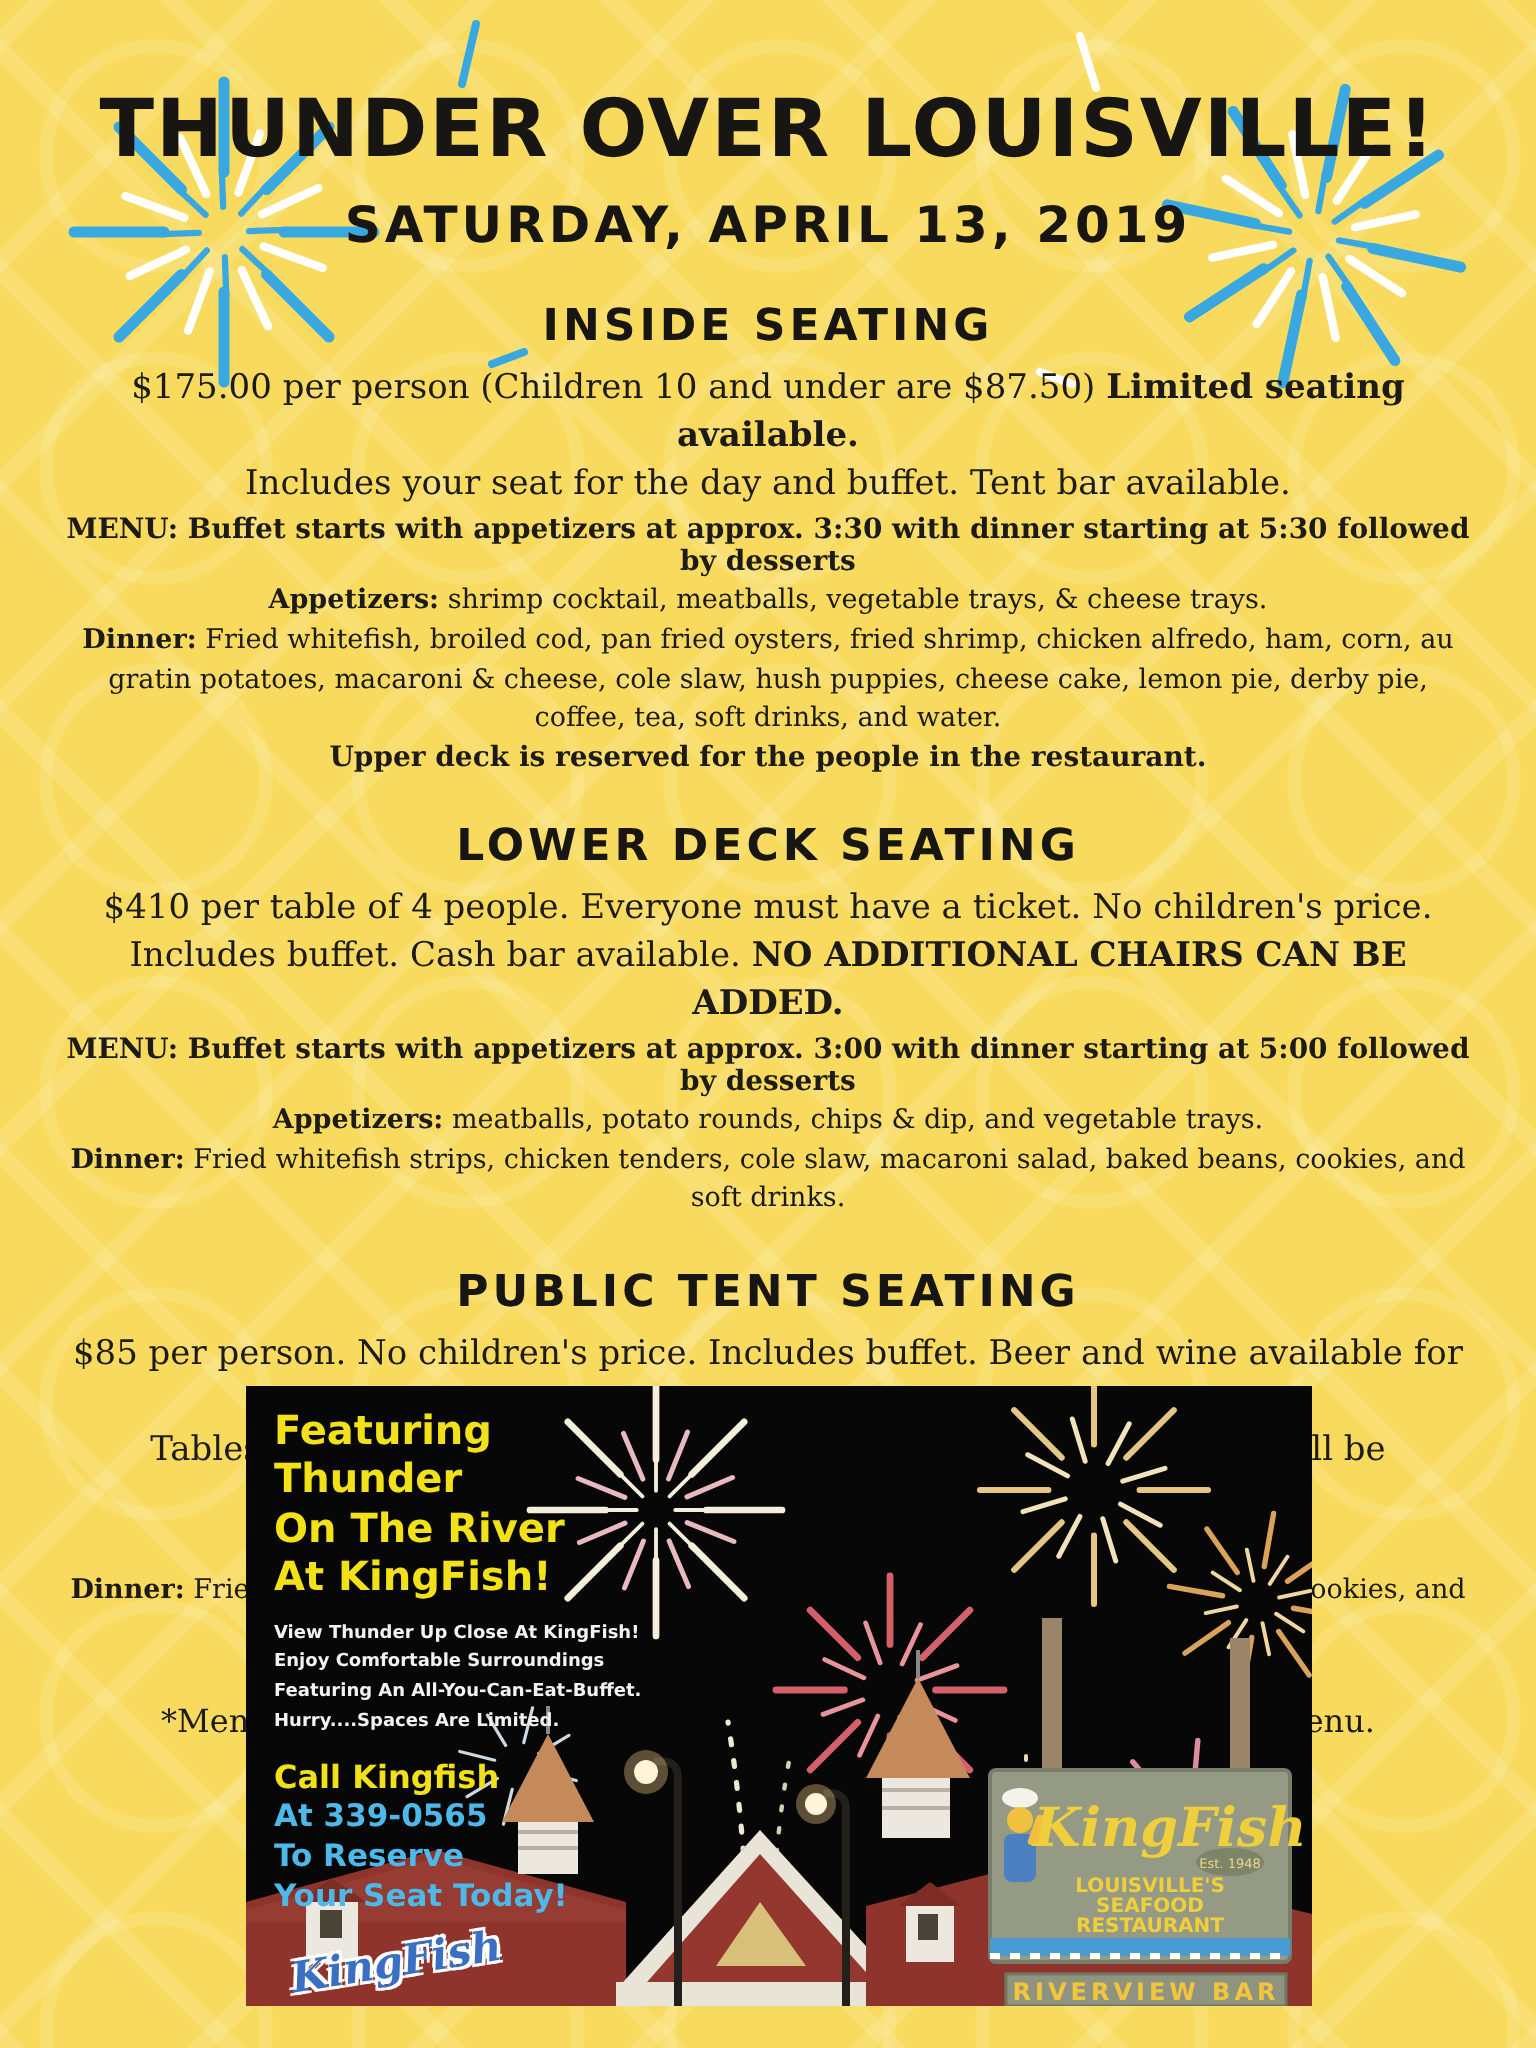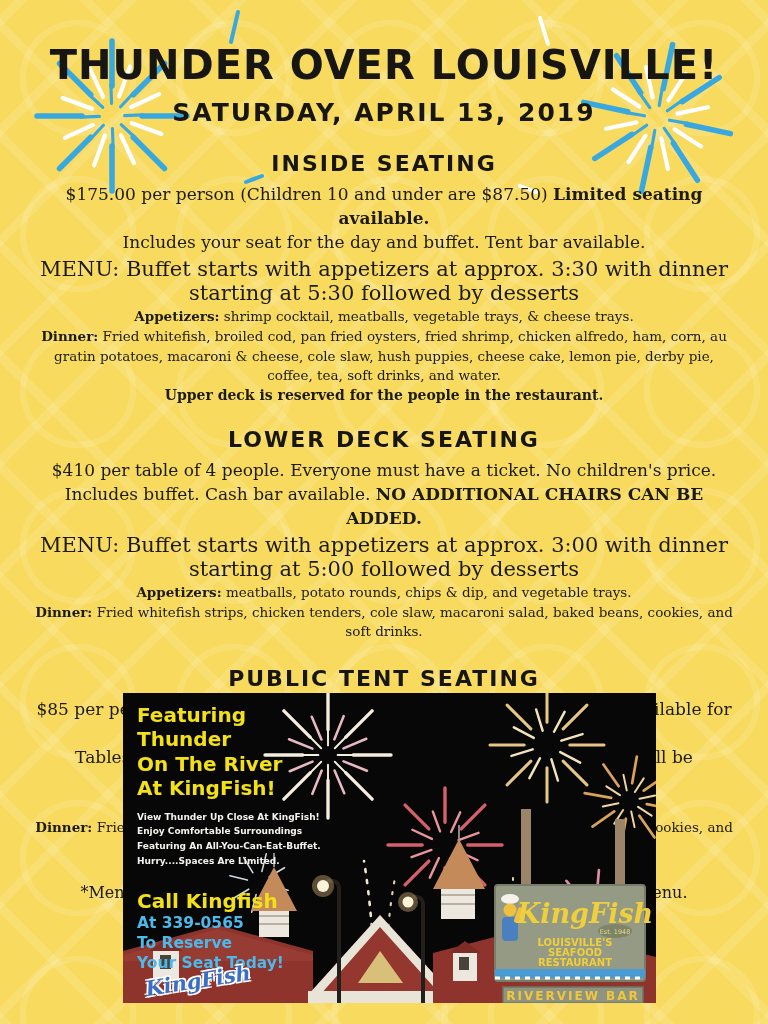--- a/index.html
+++ b/index.html
@@ -15,35 +15,35 @@
   .content{position:relative;z-index:1;text-align:center;}
   .title{font-family:"DejaVu Sans", sans-serif;font-weight:800;font-size:40px;letter-spacing:1px;
     padding-top:44px;line-height:1.05;color:#181612;}
   .subtitle{font-family:"DejaVu Sans", sans-serif;font-weight:800;font-size:25px;letter-spacing:2px;
     margin-top:12px;color:#181612;}
   .subtitle2{margin-top:9px;}
   .section{margin-top:24px;}
   .section h2{font-family:"DejaVu Sans", sans-serif;font-weight:800;font-size:22px;letter-spacing:2px;
     margin:0 0 6px 0;color:#181612;}
   .line{font-size:17px;line-height:1.42;margin:0 30px;}
-  .menu-line{font-size:21px;font-weight:normal;margin:3px 24px 2px;}
+  .menu-line{font-size:14px;font-weight:bold;margin:3px 24px 2px;}
   .sub{font-size:13.5px;line-height:1.45;margin:0 34px;}
   .footnote{font-size:14px;font-weight:bold;margin:1px 30px 0;}
   .note{font-size:16px;margin-top:26px;}
   .reservations{font-family:"DejaVu Serif", serif;font-weight:bold;font-size:20px;letter-spacing:.5px;margin-top:20px;}
   strong{font-weight:bold;}
   
   .photo{position:absolute;left:123px;top:693px;width:533px;height:310px;background:#070707;z-index:2;}
   .photo svg.scene{position:absolute;inset:0;}
   .ad-text{position:absolute;left:14px;top:10px;text-align:left;z-index:3;}
   .ad-headline div{font-family:"DejaVu Sans", sans-serif;font-weight:800;font-size:20px;line-height:1.22;color:#f2e018;}
   .ad-pitch{margin-top:9px;}
   .ad-pitch div{font-family:"DejaVu Sans", sans-serif;font-weight:bold;font-size:9px;
     line-height:1.65;color:#f4f2ee;}
-  .ad-call-y{margin-top:20px;font-family:"DejaVu Sans", sans-serif;font-weight:800;font-size:20px;color:#f2e018;}
+  .ad-call-y{margin-top:10px;font-family:"DejaVu Sans", sans-serif;font-weight:800;font-size:16px;color:#f2e018;}
   .ad-call-b div{font-family:"DejaVu Sans", sans-serif;font-weight:800;font-size:15.5px;line-height:1.3;color:#4db8ea;}
   .script-logo{position:absolute;left:22px;bottom:10px;z-index:3;font-family:"DejaVu Serif", serif;
     font-style:italic;font-weight:bold;font-size:21px;color:#3a6fc4;transform:rotate(-9deg);
     text-shadow:-1.5px -1.5px 0 #fff, 1.5px -1.5px 0 #fff, -1.5px 1.5px 0 #fff, 1.5px 1.5px 0 #fff;}
 </style>
 </head>
 <body>
 
 <div class="page">
 

